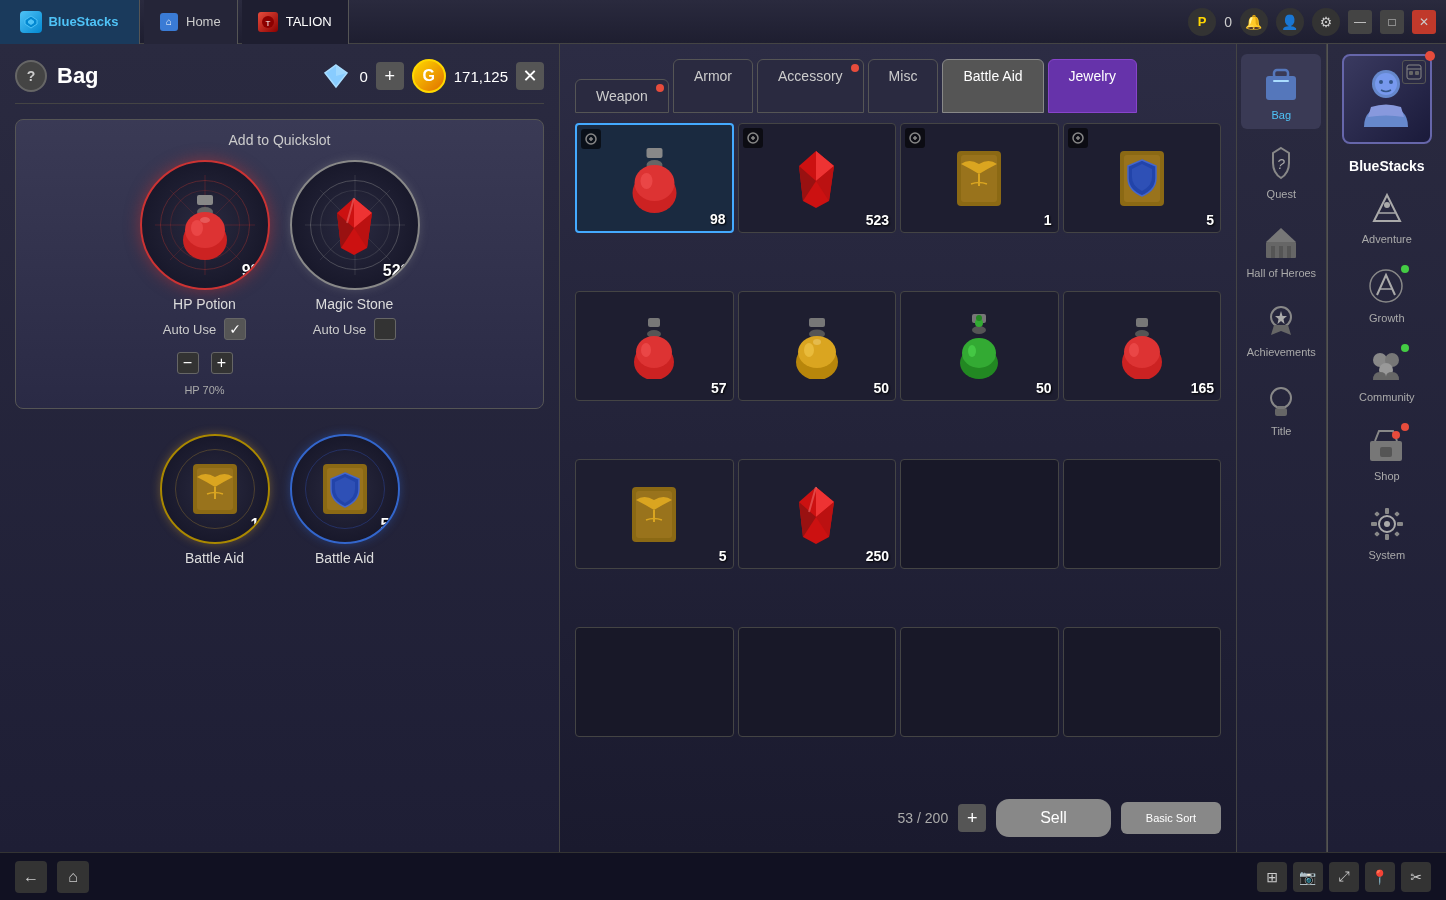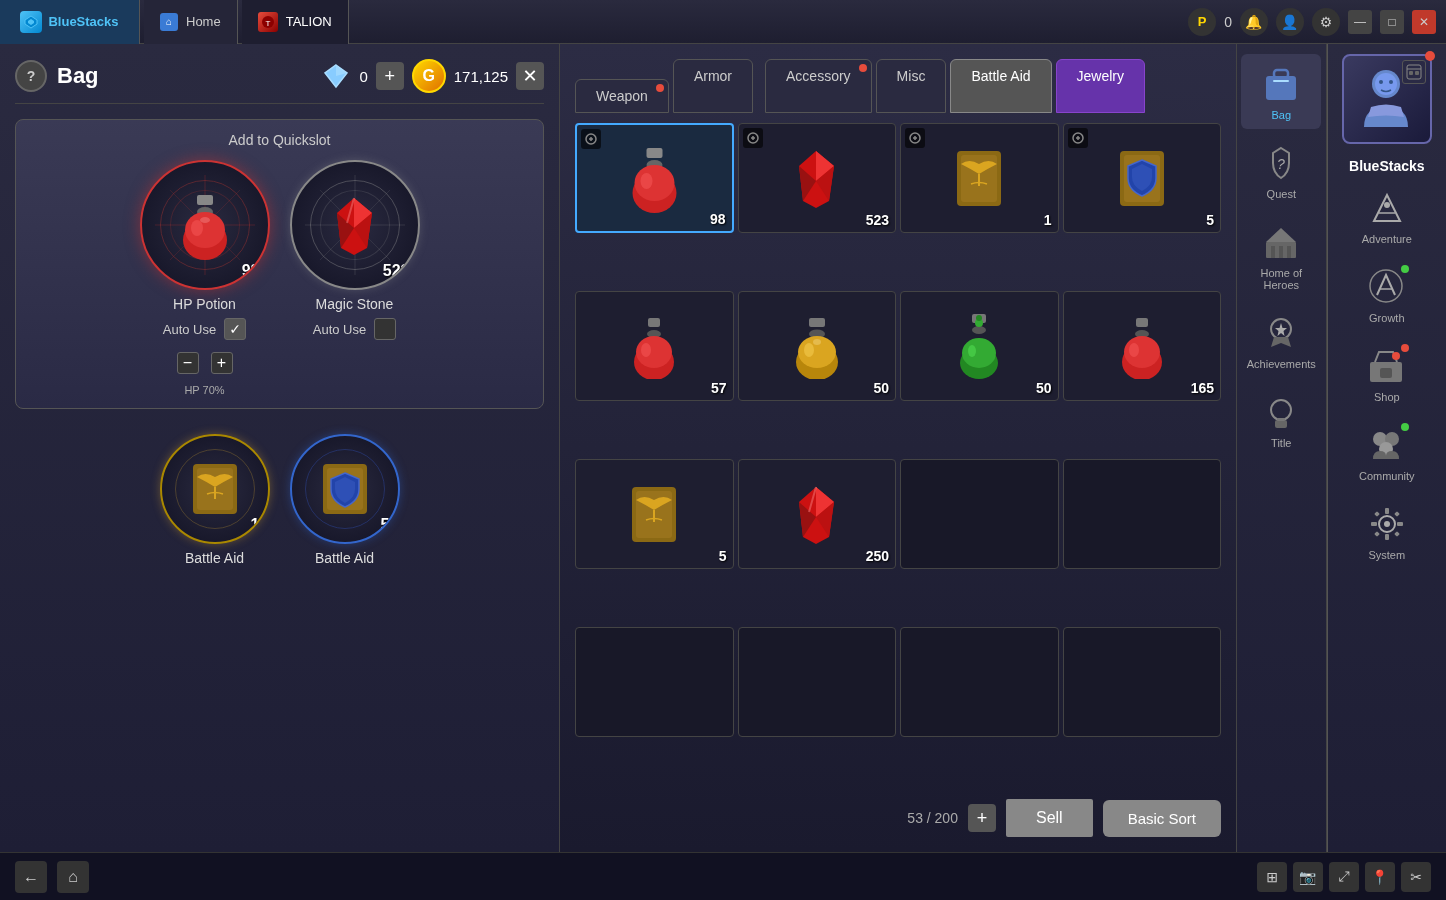--- a/index.html
+++ b/index.html
@@ -452,34 +452,34 @@
       background: #555;
       border-radius: 4px;
       display: flex;
       align-items: center;
       justify-content: center;
       color: white;
       font-size: 18px;
       cursor: pointer;
     }
     .sell-btn {
-      padding: 10px 30px;
+      padding: 10px 44px;
       background: #888;
-      border-radius: 2px;
+      border-radius: 13px;
       color: white;
       font-size: 16px;
       cursor: pointer;
       border: none;
     }
     .sort-btn {
       padding: 10px 25px;
       background: #888;
       border-radius: 6px;
       color: white;
-      font-size: 15px;
+      font-size: 11px;
       cursor: pointer;
       border: none;
     }
 
     
     .right-sidebar {
       width: 210px;
       height: 100%;
       background: linear-gradient(180deg, #2a2a40 0%, #1e1e35 100%);
       border-left: 1px solid #444;
@@ -856,21 +856,21 @@
   <div class="center-panel">
 
     <div class="inv-tabs">
       <div class="inv-tab" style="position:relative;margin-top:20px;">
         <span>Weapon</span>
         <div class="red-dot"></div>
       </div>
       <div class="inv-tab">
         <span>Armor</span>
       </div>
-      <div class="inv-tab" style="position:relative;margin-left:8px;">
+      <div class="inv-tab" style="position:relative;">
         <span>Accessory</span>
         <div class="red-dot2"></div>
       </div>
       <div class="inv-tab">
         <span>Misc</span>
       </div>
       <div class="inv-tab active">
         <span>Battle Aid</span>
       </div>
       <div class="inv-tab purple">
@@ -1074,21 +1074,21 @@
       <div class="sidebar-icon-item">
         <div class="sidebar-icon-img">
           <svg width="40" height="40" viewBox="0 0 40 40">
             <rect x="5" y="20" width="30" height="16" rx="1" fill="#666"></rect>
             <polygon points="20,6 35,20 5,20" fill="#777"></polygon>
             <rect x="10" y="24" width="4" height="12" fill="#555"></rect>
             <rect x="18" y="24" width="4" height="12" fill="#555"></rect>
             <rect x="26" y="24" width="4" height="12" fill="#555"></rect>
           </svg>
         </div>
-        <span class="sidebar-icon-label">Home of Heroes</span>
+        <span class="sidebar-icon-label">Hall of Heroes</span>
       </div>
 
       <div class="sidebar-icon-item">
         <div class="sidebar-icon-img">
           <svg width="40" height="40" viewBox="0 0 40 40">
             <circle cx="20" cy="16" r="10" fill="none" stroke="#888" stroke-width="2"></circle>
             <path d="M13,24 L10,34 L20,30 L30,34 L27,24" fill="#666"></path>
             <polygon points="20,10 21.5,15 26,15 22.5,18 23.5,23 20,20 16.5,23 17.5,18 14,15 18.5,15" fill="#aaa"></polygon>
           </svg>
         </div>
@@ -1155,41 +1155,41 @@
             <path d="M15,24 L27,24" stroke="#aaa" stroke-width="1.5"></path>
           </svg>
           <div class="char-green-dot"></div>
         </div>
         <span class="char-menu-label">Growth</span>
       </div>
 
       <div class="char-menu-item">
         <div class="char-menu-icon char-dot-wrapper">
           <svg width="42" height="42" viewBox="0 0 42 42">
+            <circle cx="15" cy="16" r="7" fill="#888"></circle>
+            <circle cx="27" cy="16" r="7" fill="#777"></circle>
+            <circle cx="21" cy="26" r="7" fill="#999"></circle>
+            <path d="M8,36 Q8,28 15,28 Q21,28 21,33 Q21,28 27,28 Q34,28 34,36" fill="#666"></path>
+          </svg>
+          <div class="char-green-dot"></div>
+        </div>
+        <span class="char-menu-label">Community</span>
+      </div>
+
+      <div class="char-menu-item">
+        <div class="char-menu-icon char-dot-wrapper">
+          <svg width="42" height="42" viewBox="0 0 42 42">
             <rect x="5" y="18" width="32" height="20" rx="2" fill="#777"></rect>
             <path d="M10,18 L14,8 L28,8 L32,18" fill="none" stroke="#888" stroke-width="2"></path>
             <rect x="15" y="24" width="12" height="10" rx="2" fill="#555"></rect>
             <circle cx="31" cy="12" r="4" fill="#e74c3c"></circle>
           </svg>
           <div class="char-red-dot2"></div>
         </div>
         <span class="char-menu-label">Shop</span>
-      </div>
-
-      <div class="char-menu-item">
-        <div class="char-menu-icon char-dot-wrapper">
-          <svg width="42" height="42" viewBox="0 0 42 42">
-            <circle cx="15" cy="16" r="7" fill="#888"></circle>
-            <circle cx="27" cy="16" r="7" fill="#777"></circle>
-            <circle cx="21" cy="26" r="7" fill="#999"></circle>
-            <path d="M8,36 Q8,28 15,28 Q21,28 21,33 Q21,28 27,28 Q34,28 34,36" fill="#666"></path>
-          </svg>
-          <div class="char-green-dot"></div>
-        </div>
-        <span class="char-menu-label">Community</span>
       </div>
 
       <div class="char-menu-item">
         <div class="char-menu-icon">
           <svg width="42" height="42" viewBox="0 0 42 42">
             <circle cx="21" cy="21" r="8" fill="none" stroke="#aaa" stroke-width="2"></circle>
             <circle cx="21" cy="21" r="3" fill="#aaa"></circle>
 
             <rect x="19" y="5" width="4" height="6" rx="1" fill="#888"></rect>
             <rect x="19" y="31" width="4" height="6" rx="1" fill="#888"></rect>

